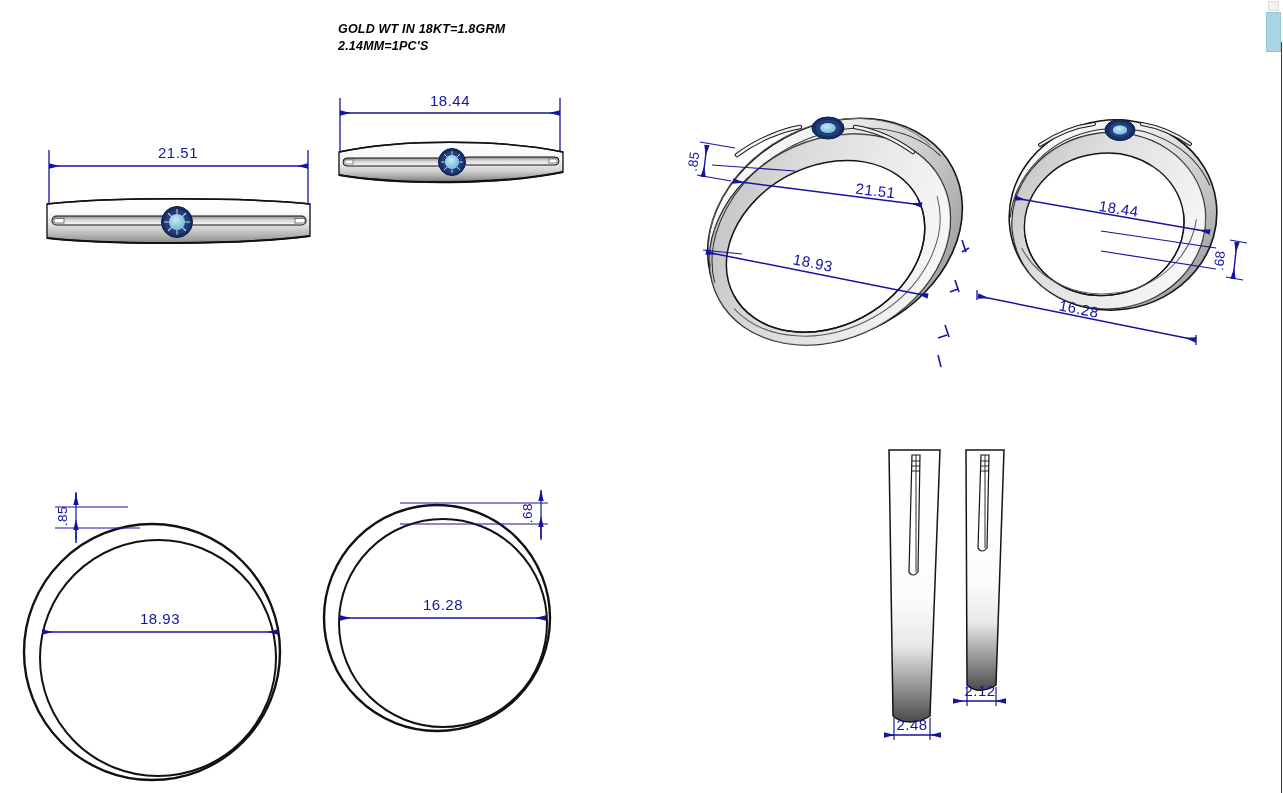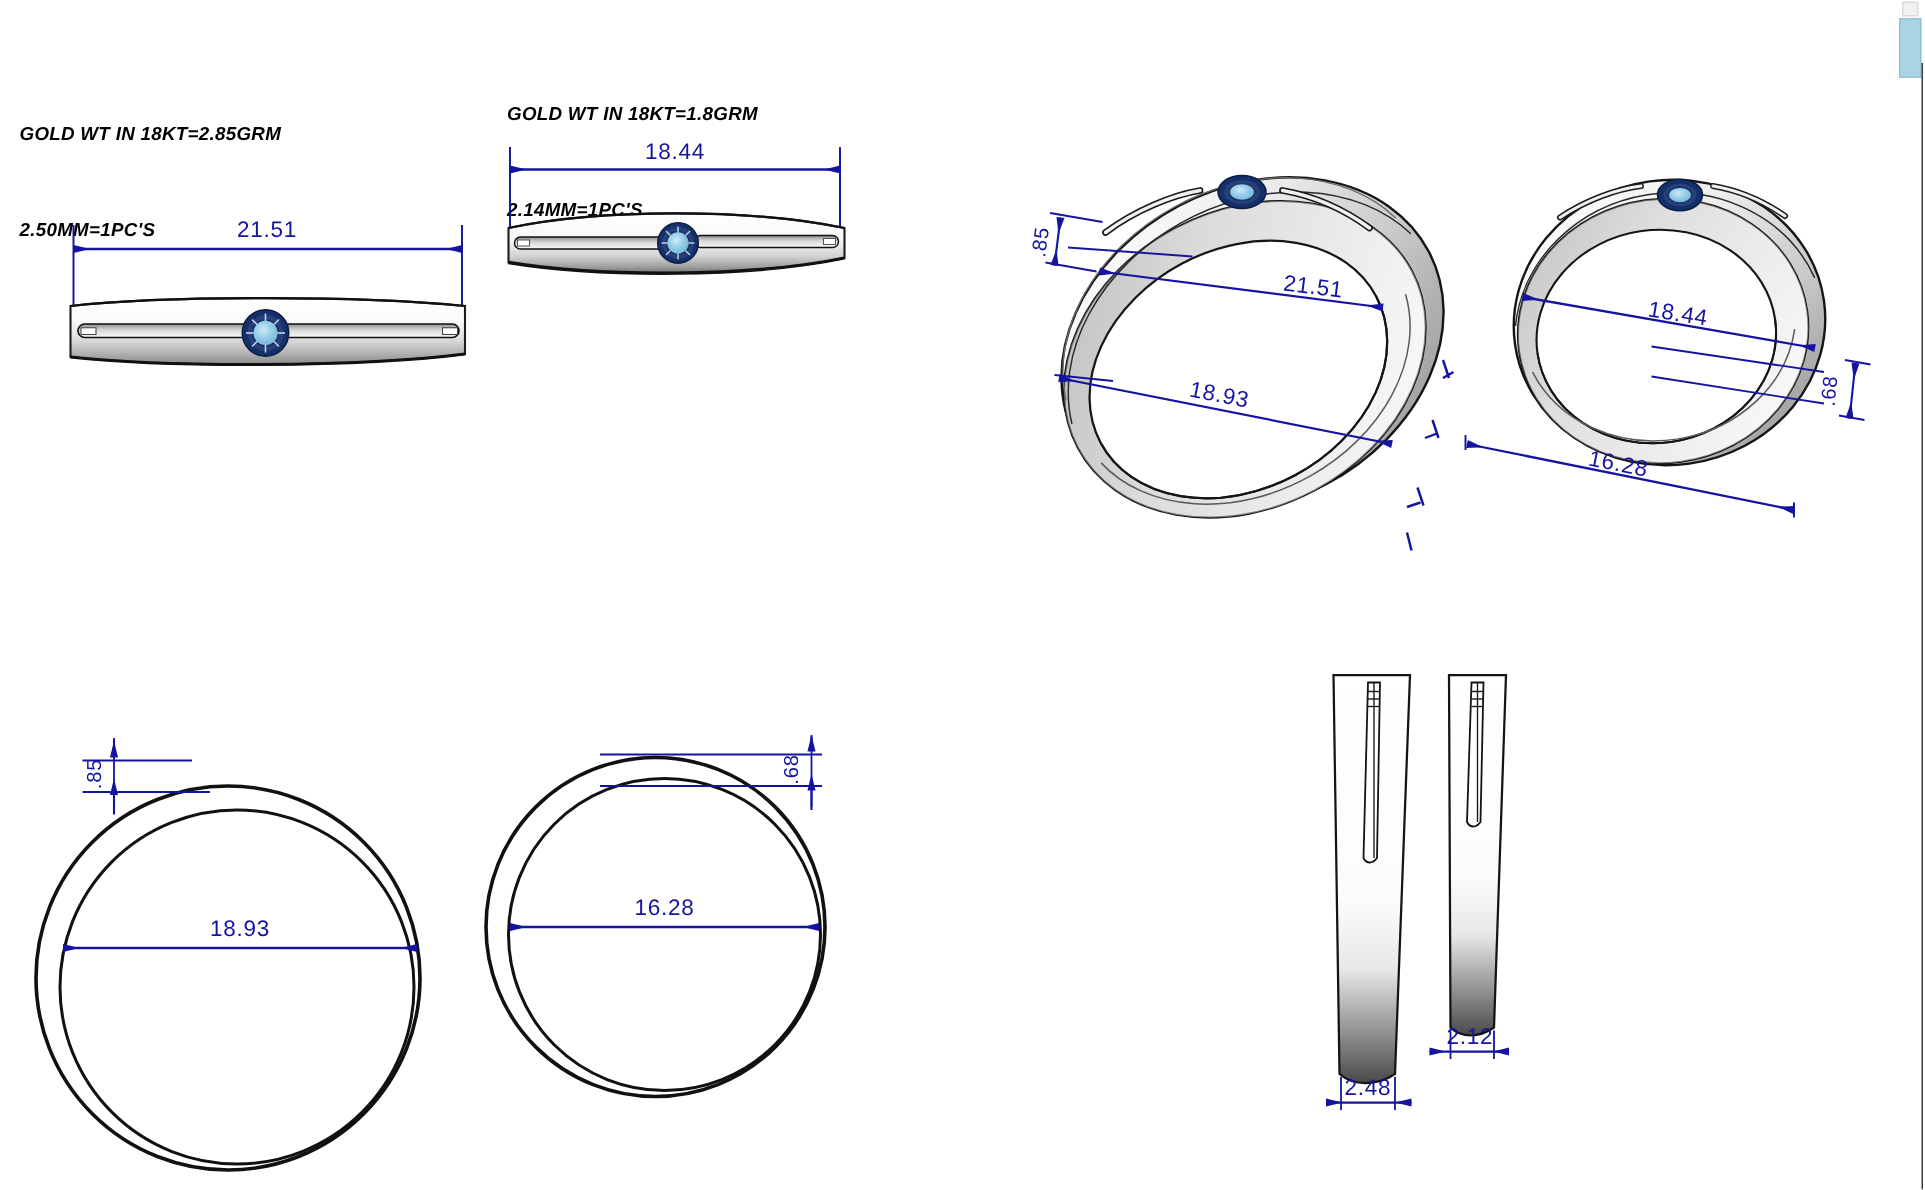--- a/index.html
+++ b/index.html
@@ -11,21 +11,21 @@
   #stage{position:absolute;left:0;top:0;width:1283px;height:793px;}
   svg.layer{position:absolute;left:0;top:0;width:1283px;height:793px;overflow:visible;}
 
   .note{
     position:absolute;
     font-family:"Liberation Sans", sans-serif;
     font-weight:bold;font-style:italic;
     font-size:12.5px;color:#000000;
     white-space:nowrap;letter-spacing:0.2px;
   }
-  .note .ln{display:block;line-height:17px;margin-top:47px;}
+  .note .ln{display:block;line-height:17px;}
 
   .dim{
     font-family:"Liberation Sans", sans-serif;
     font-size:15px;fill:#1414a0;
     letter-spacing:0.5px;
   }
   .dim.small{font-size:13.5px;}
 
   .scrollbar-track{
     position:absolute;right:0;top:0;width:17px;height:793px;
@@ -42,24 +42,20 @@
   .faint-tick{
     position:absolute;right:4px;top:1px;width:9px;height:8px;
     background:#f2f2f2;border:1px solid #dcdcdc;
   }
 </style>
 </head>
 <body>
 
 <div id="stage">
 
-  <div class="note" style="left:13px;top:34px;">
-    <span class="ln">GOLD WT IN 18KT=2.85GRM</span>
-    <span class="ln">2.50MM=1PC'S</span>
-  </div>
 
   <div class="note" style="left:338px;top:21px;">
     <span class="ln">GOLD WT IN 18KT=1.8GRM</span>
     <span class="ln">2.14MM=1PC'S</span>
   </div>
 
   <svg class="layer" viewBox="0 0 1283 793">
     <defs>
 
       <linearGradient id="bandGradA" x1="0" y1="0" x2="0" y2="1">

